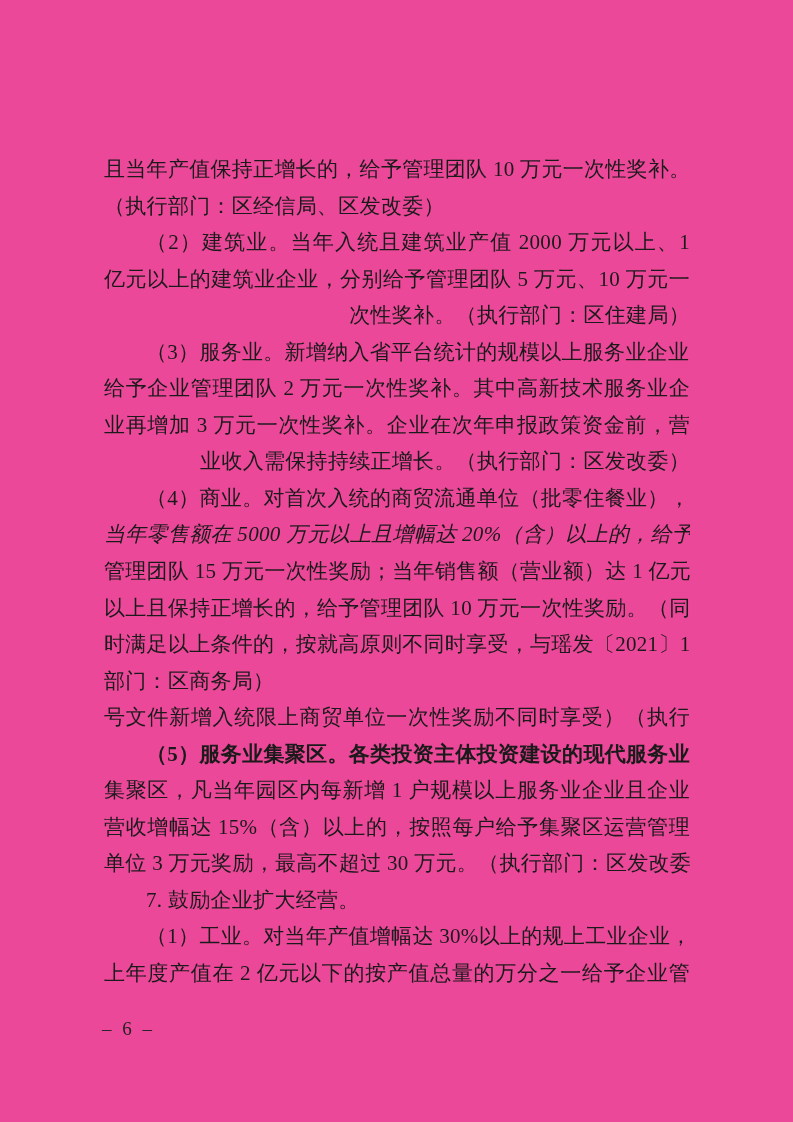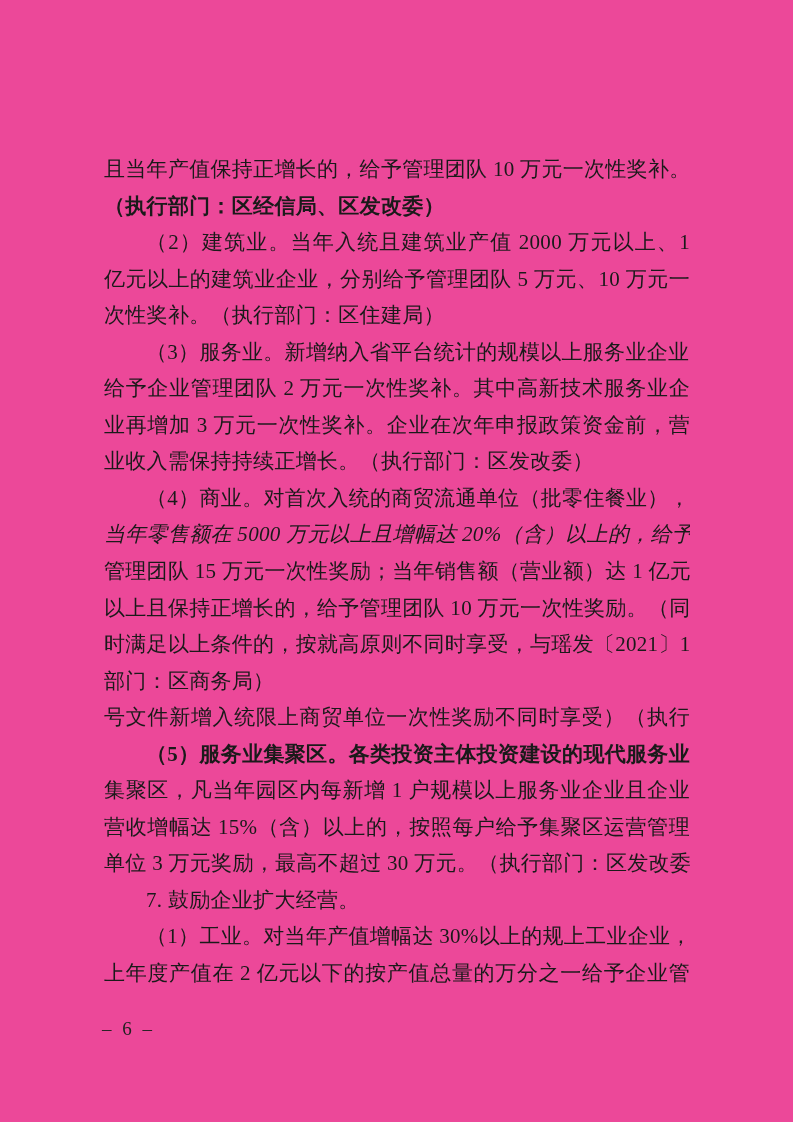--- a/index.html
+++ b/index.html
@@ -47,28 +47,28 @@
     color: #222222;
     letter-spacing: 3px;
   }
 </style>
 </head>
 <body>
 
 <div class="page" style="background: #ec4899;">
   <div class="text-body">
       <div class="line j" style="color: rgb(26, 26, 26);">且当年产值保持正增长的，给予管理团队 10 万元一次性奖补。</div>
-      <div class="line" style="color: rgb(26, 26, 26); font-weight: bold;">（执行部门：区经信局、区发改委）</div>
+      <div class="line" style="color: rgb(26, 26, 26);">（执行部门：区经信局、区发改委）</div>
       <div class="line indent j" style="color: rgb(26, 26, 26);">（2）建筑业。当年入统且建筑业产值 2000 万元以上、1</div>
       <div class="line j" style="color: rgb(26, 26, 26);">亿元以上的建筑业企业，分别给予管理团队 5 万元、10 万元一</div>
-      <div class="line" style="color: rgb(26, 26, 26);">次性奖补。（执行部门：区住建局）</div>
+      <div class="line" style="color: rgb(26, 26, 26); text-align: right;">次性奖补。（执行部门：区住建局）</div>
       <div class="line indent j" style="color: rgb(26, 26, 26);">（3）服务业。新增纳入省平台统计的规模以上服务业企业，</div>
       <div class="line j" style="color: rgb(26, 26, 26);">给予企业管理团队 2 万元一次性奖补。其中高新技术服务业企</div>
       <div class="line j" style="color: rgb(26, 26, 26);">业再增加 3 万元一次性奖补。企业在次年申报政策资金前，营</div>
-      <div class="line" style="color: rgb(26, 26, 26);">业收入需保持持续正增长。（执行部门：区发改委）</div>
+      <div class="line" style="color: rgb(26, 26, 26); text-align: right;">业收入需保持持续正增长。（执行部门：区发改委）</div>
       <div class="line indent j" style="color: rgb(26, 26, 26);">（4）商业。对首次入统的商贸流通单位（批零住餐业），</div>
       <div class="line j" style="color: rgb(26, 26, 26); font-style: italic;">当年零售额在 5000 万元以上且增幅达 20%（含）以上的，给予</div>
       <div class="line j" style="color: rgb(26, 26, 26);">管理团队 15 万元一次性奖励；当年销售额（营业额）达 1 亿元</div>
       <div class="line j" style="color: rgb(26, 26, 26);">以上且保持正增长的，给予管理团队 10 万元一次性奖励。（同</div>
       <div class="line j" style="color: rgb(26, 26, 26);">时满足以上条件的，按就高原则不同时享受，与瑶发〔2021〕1</div>
       <div class="line" style="color: rgb(26, 26, 26);">部门：区商务局）</div>
       <div class="line j" style="color: rgb(26, 26, 26);">号文件新增入统限上商贸单位一次性奖励不同时享受）（执行</div>
       <div class="line indent j" style="color: rgb(26, 26, 26); font-weight: bold;">（5）服务业集聚区。各类投资主体投资建设的现代服务业</div>
       <div class="line j" style="color: rgb(26, 26, 26);">集聚区，凡当年园区内每新增 1 户规模以上服务业企业且企业</div>
       <div class="line j" style="color: rgb(26, 26, 26);">营收增幅达 15%（含）以上的，按照每户给予集聚区运营管理</div>

